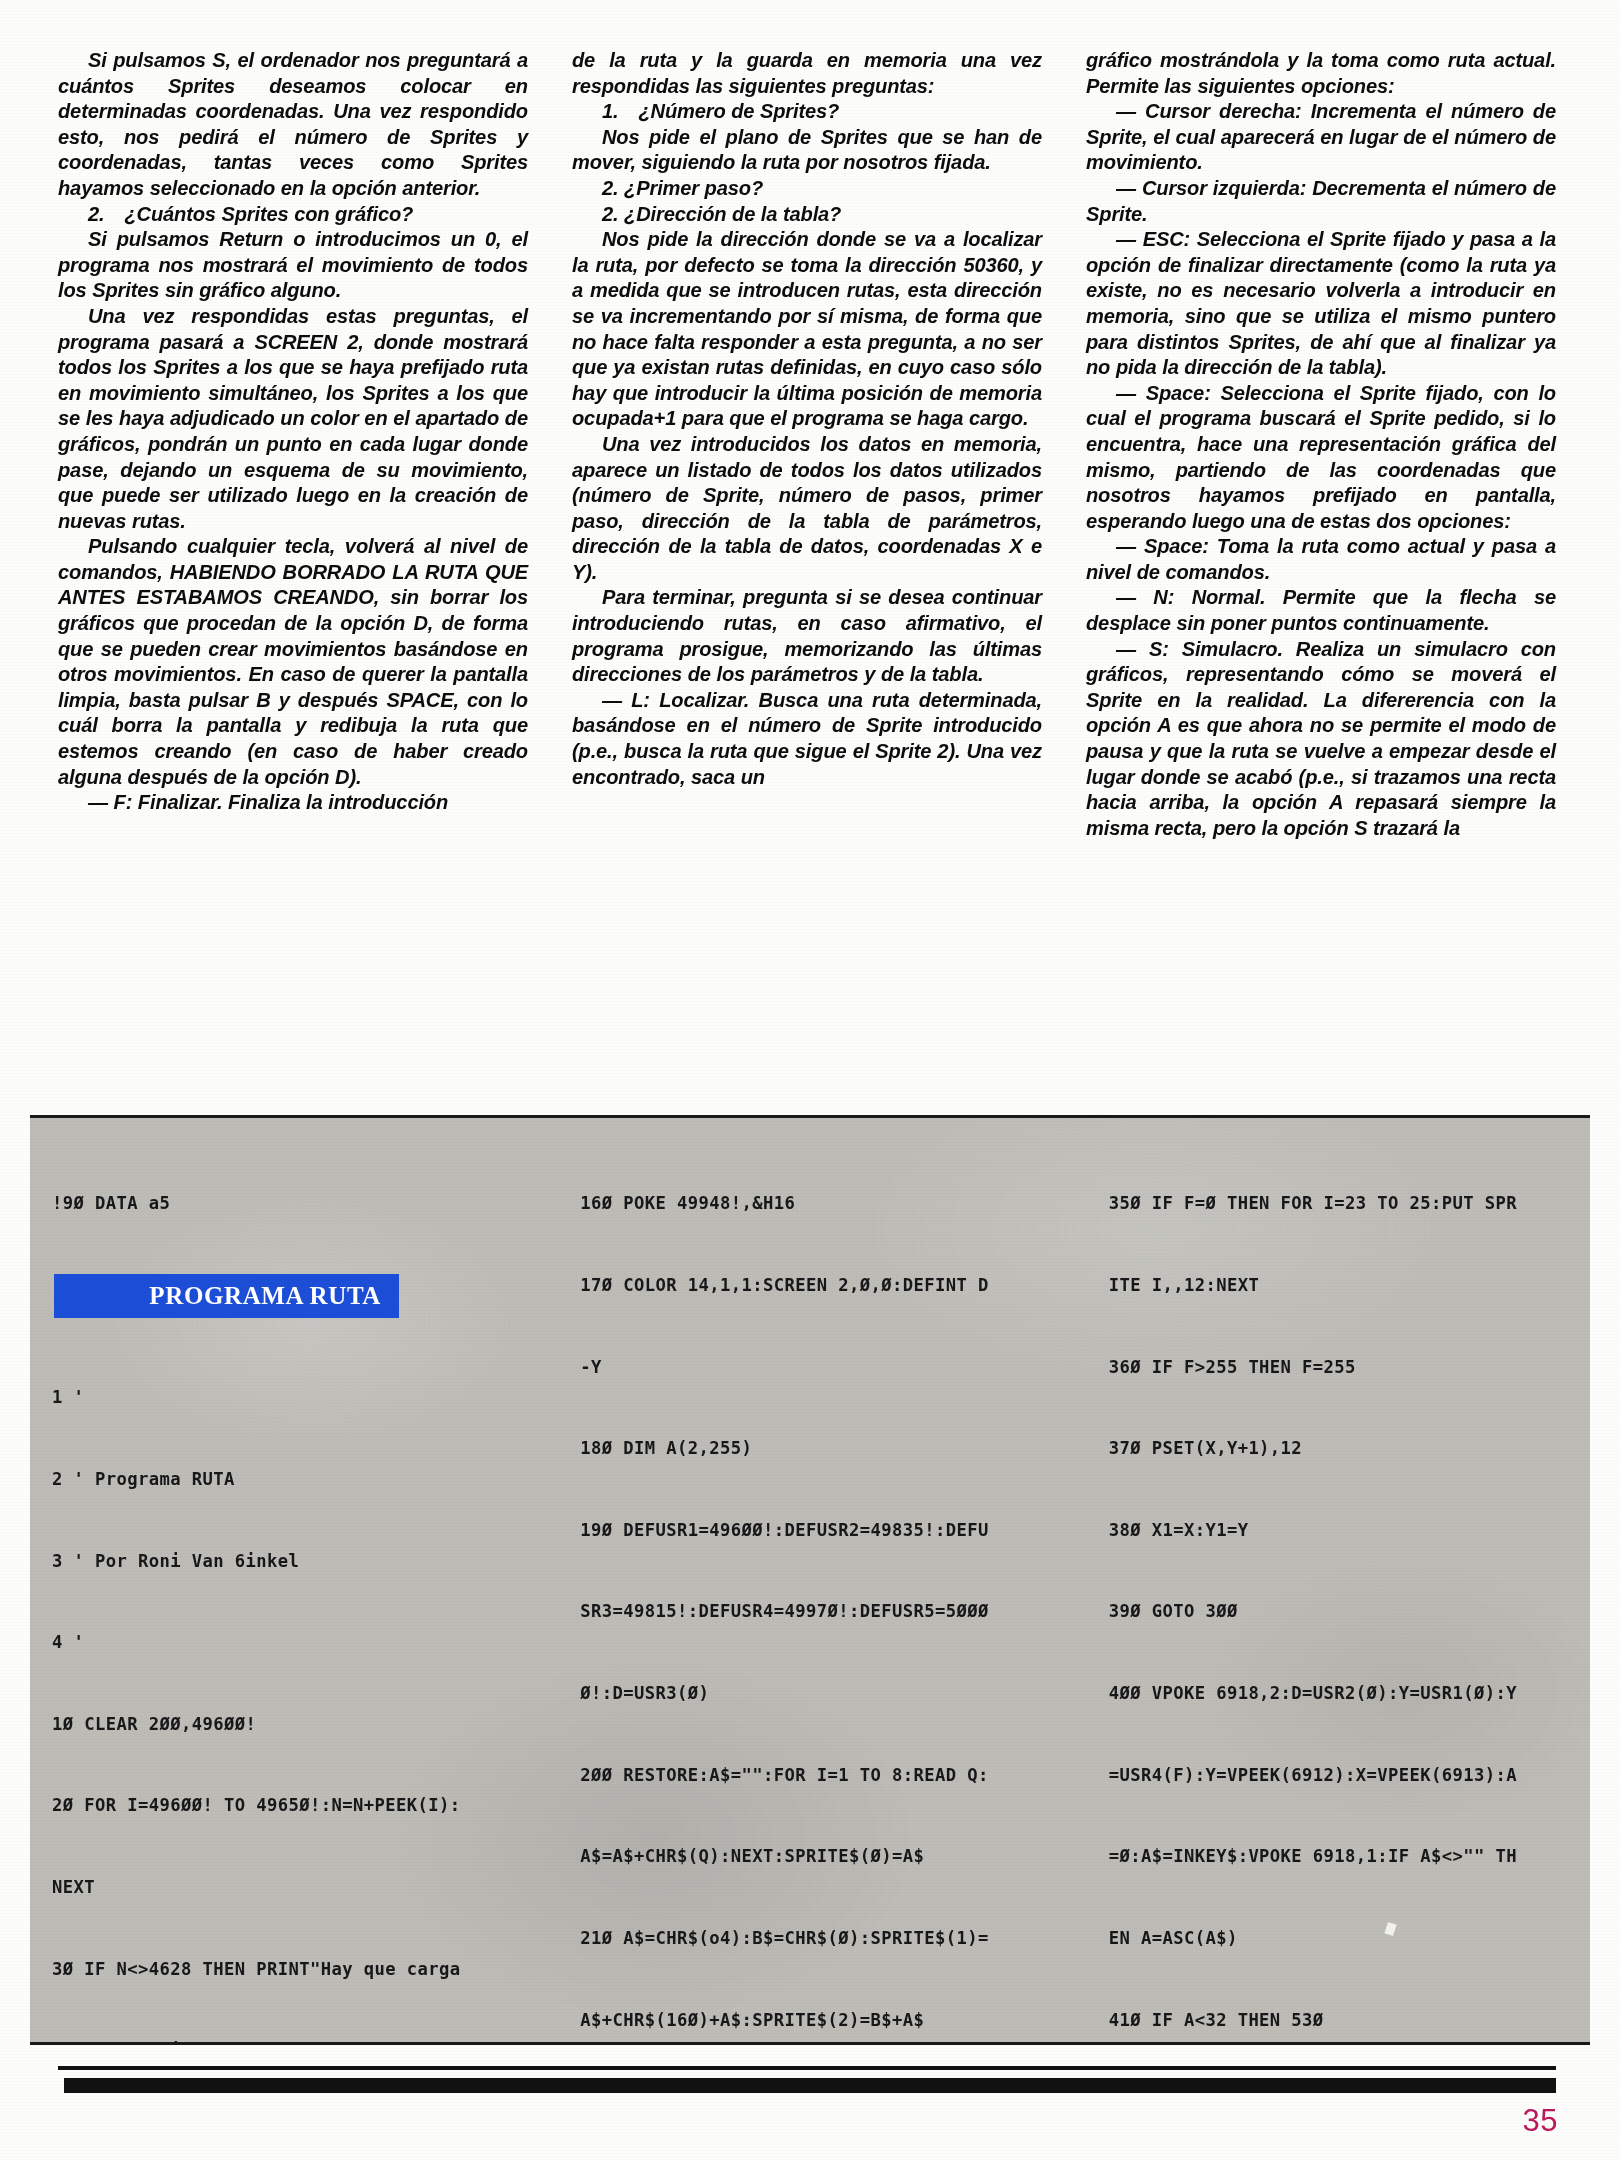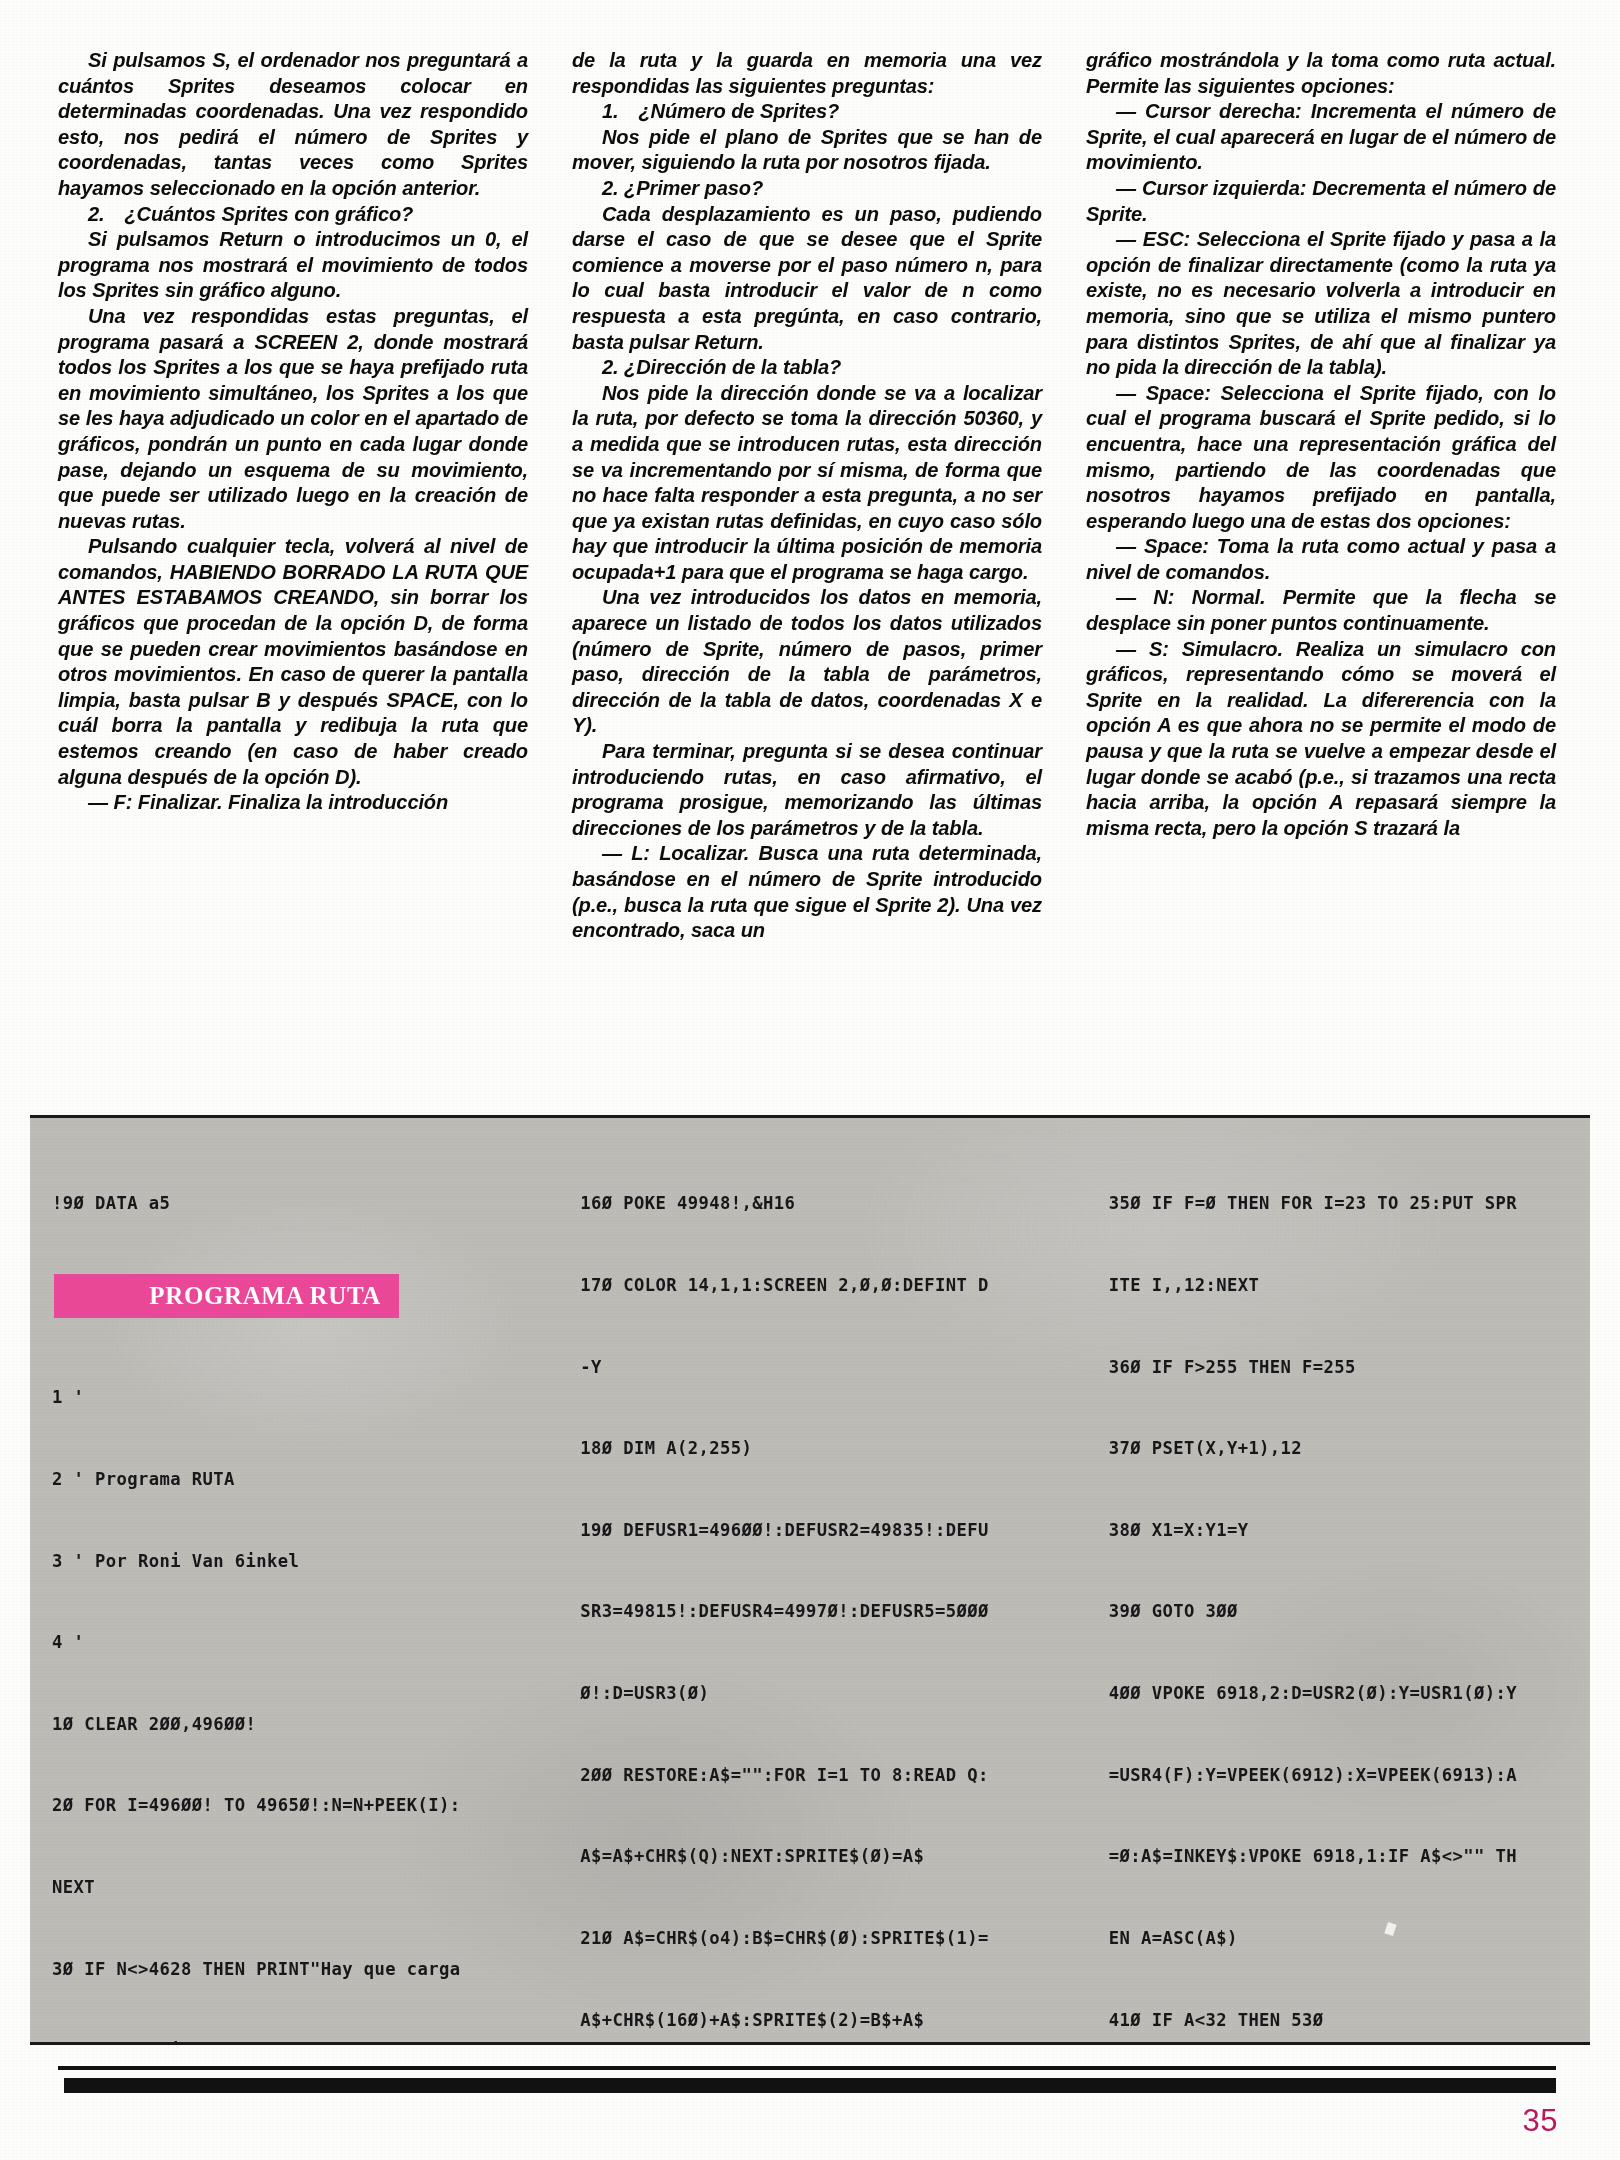--- a/index.html
+++ b/index.html
@@ -100,21 +100,21 @@
     line-height: 27.2px;
     font-weight: 700;
     color: #18181a;
     white-space: pre-wrap;
     letter-spacing: 0.4px;
   }
   .code-col .ln { display: block; }
 
   
   #program-title-bar {
-    background: #ec4899;
+    background: #1d4ed8;
     color: #ffffff;
     height: 44px;
     width: 345px;
     margin: 2px 0 12px 2px;
     display: flex;
     align-items: center;
     justify-content: flex-end;
     padding-right: 18px;
     box-sizing: border-box;
     font-family: "Liberation Serif", serif;
@@ -171,21 +171,20 @@
     <p class="q">Una vez respondidas estas preguntas, el programa pasará a SCREEN 2, donde mostrará todos los Sprites a los que se haya prefijado ruta en movimiento simultáneo, los Sprites a los que se les haya adjudicado un color en el apartado de gráficos, pondrán un punto en cada lugar donde pase, dejando un esquema de su movimiento, que puede ser utilizado luego en la creación de nuevas rutas.</p>
     <p class="q">Pulsando cualquier tecla, volverá al nivel de comandos, HABIENDO BORRADO LA RUTA QUE ANTES ESTABAMOS CREANDO, sin borrar los gráficos que procedan de la opción D, de forma que se pueden crear movimientos basándose en otros movimientos. En caso de querer la pantalla limpia, basta pulsar B y después SPACE, con lo cuál borra la pantalla y redibuja la ruta que estemos creando (en caso de haber creado alguna después de la opción D).</p>
     <p class="q">— F: Finalizar. Finaliza la introducción</p>
   </div>
 
   <div class="art-col">
     <p class="noindent">de la ruta y la guarda en memoria una vez respondidas las siguientes preguntas:</p>
     <p class="q">1. ¿Número de Sprites?</p>
     <p class="q">Nos pide el plano de Sprites que se han de mover, siguiendo la ruta por nosotros fijada.</p>
     <p class="q">2. ¿Primer paso?</p>
-    <p class="q">Cada desplazamiento es un paso, pudiendo darse el caso de que se desee que el Sprite comience a moverse por el paso número n, para lo cual basta introducir el valor de n como respuesta a esta pregúnta, en caso contrario, basta pulsar Return.</p>
     <p class="q">2. ¿Dirección de la tabla?</p>
     <p class="q">Nos pide la dirección donde se va a localizar la ruta, por defecto se toma la dirección 50360, y a medida que se introducen rutas, esta dirección se va incrementando por sí misma, de forma que no hace falta responder a esta pregunta, a no ser que ya existan rutas definidas, en cuyo caso sólo hay que introducir la última posición de memoria ocupada+1 para que el programa se haga cargo.</p>
     <p class="q">Una vez introducidos los datos en memoria, aparece un listado de todos los datos utilizados (número de Sprite, número de pasos, primer paso, dirección de la tabla de parámetros, dirección de la tabla de datos, coordenadas X e Y).</p>
     <p class="q">Para terminar, pregunta si se desea continuar introduciendo rutas, en caso afirmativo, el programa prosigue, memorizando las últimas direcciones de los parámetros y de la tabla.</p>
     <p class="q">— L: Localizar. Busca una ruta determinada, basándose en el número de Sprite introducido (p.e., busca la ruta que sigue el Sprite 2). Una vez encontrado, saca un</p>
   </div>
 
   <div class="art-col">
     <p class="noindent">gráfico mostrándola y la toma como ruta actual. Permite las siguientes opciones:</p>
     <p class="q">— Cursor derecha: Incrementa el número de Sprite, el cual aparecerá en lugar de el número de movimiento.</p>

